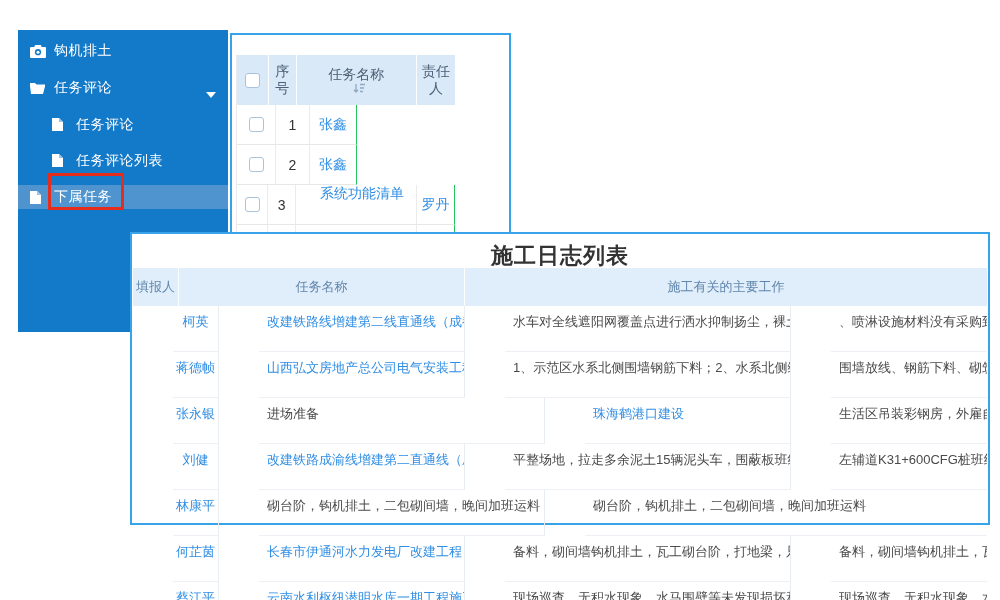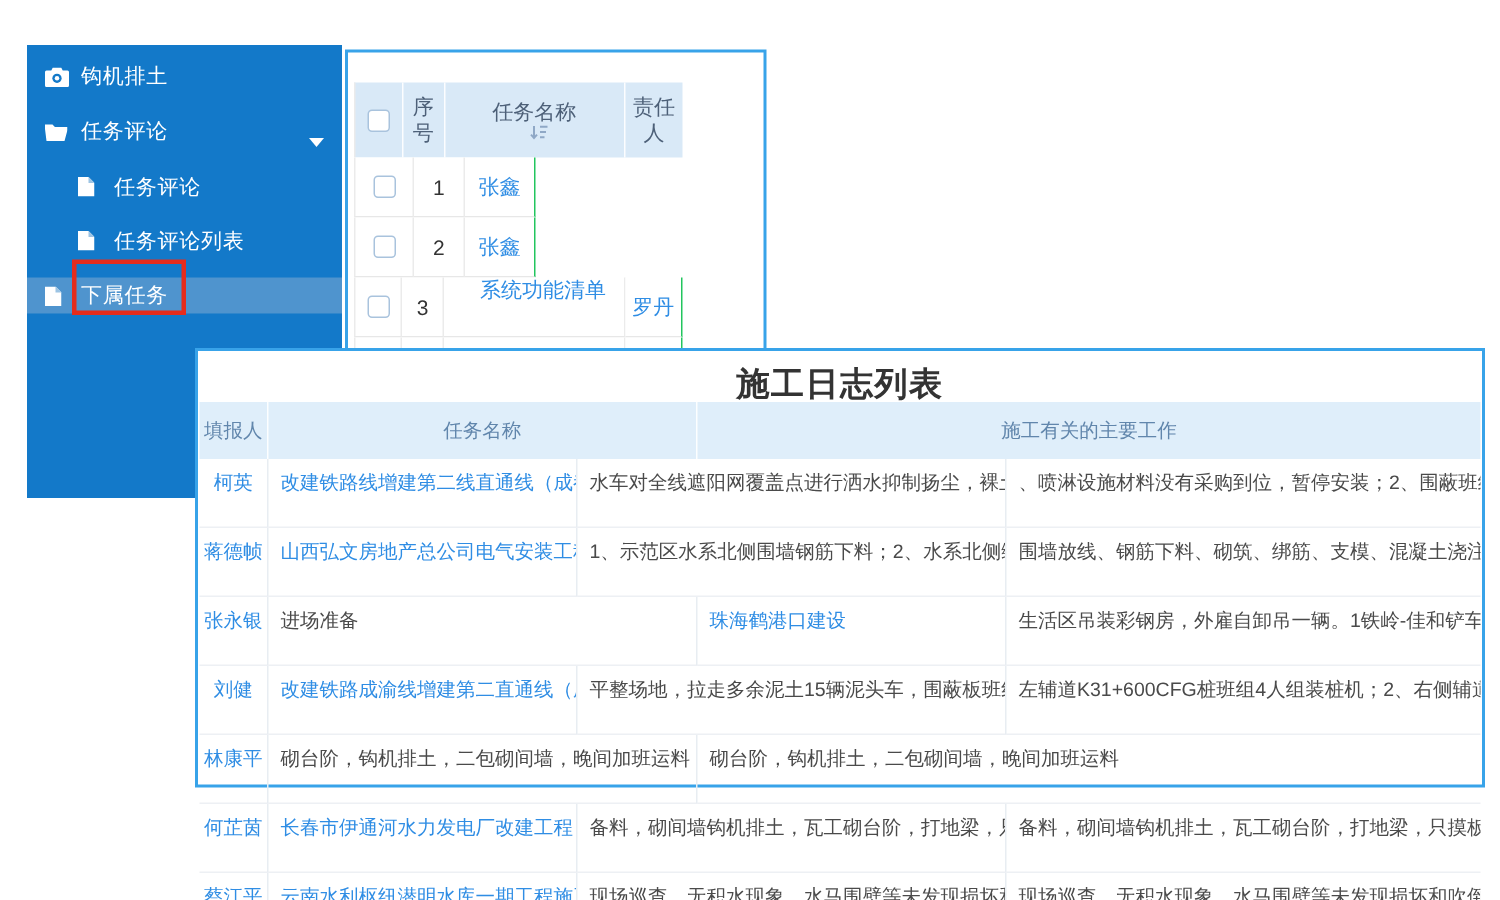--- a/index.html
+++ b/index.html
@@ -56,21 +56,21 @@
   .log-title { margin-top:7px; text-align:center; font-size:22px; font-weight:bold;
     color:#333; letter-spacing:1px; }
   .log-table { position:absolute; left:1px; top:34px; width:854px; font-size:13px; }
   .l-head { display:flex; background:#dfeefa; color:#6186ac; }
   .l-head .l-cell { height:38px; display:flex; align-items:center; justify-content:center;
     border-right:1px solid rgba(255,255,255,.9); }
   .l-head .l-cell:last-child { border-right:none; }
   .l-row { display:flex; }
   .l-row .l-cell { height:46px; line-height:31px; border-bottom:1px solid #edf0f4;
     border-right:1px solid #e8edf2; padding:0 8px; white-space:nowrap;
-    overflow:hidden; color:#4a4a4a; }
+    overflow:hidden; color:#4a4a4a;margin-left:40px; }
   .l-row .l-cell:last-child { border-right:none; }
   .l-row:last-child .l-cell { border-bottom:none; }
   .lc1 { width:46px; text-align:center; padding:0 2px !important; }
   .lc2 { width:206px; }
   .lc3 { width:286px; }
   .lc4 { width:316px; flex:1; }
 </style>
 </head>
 <body>
 

